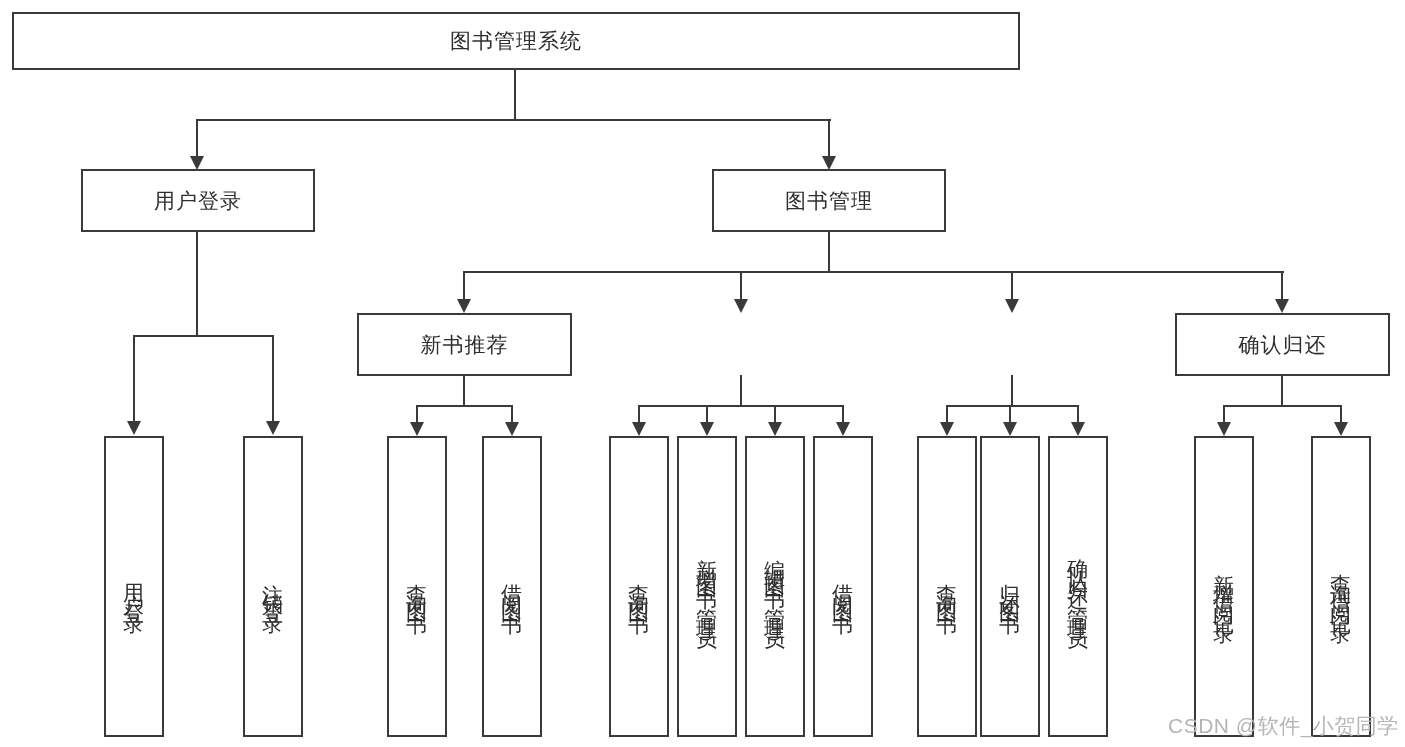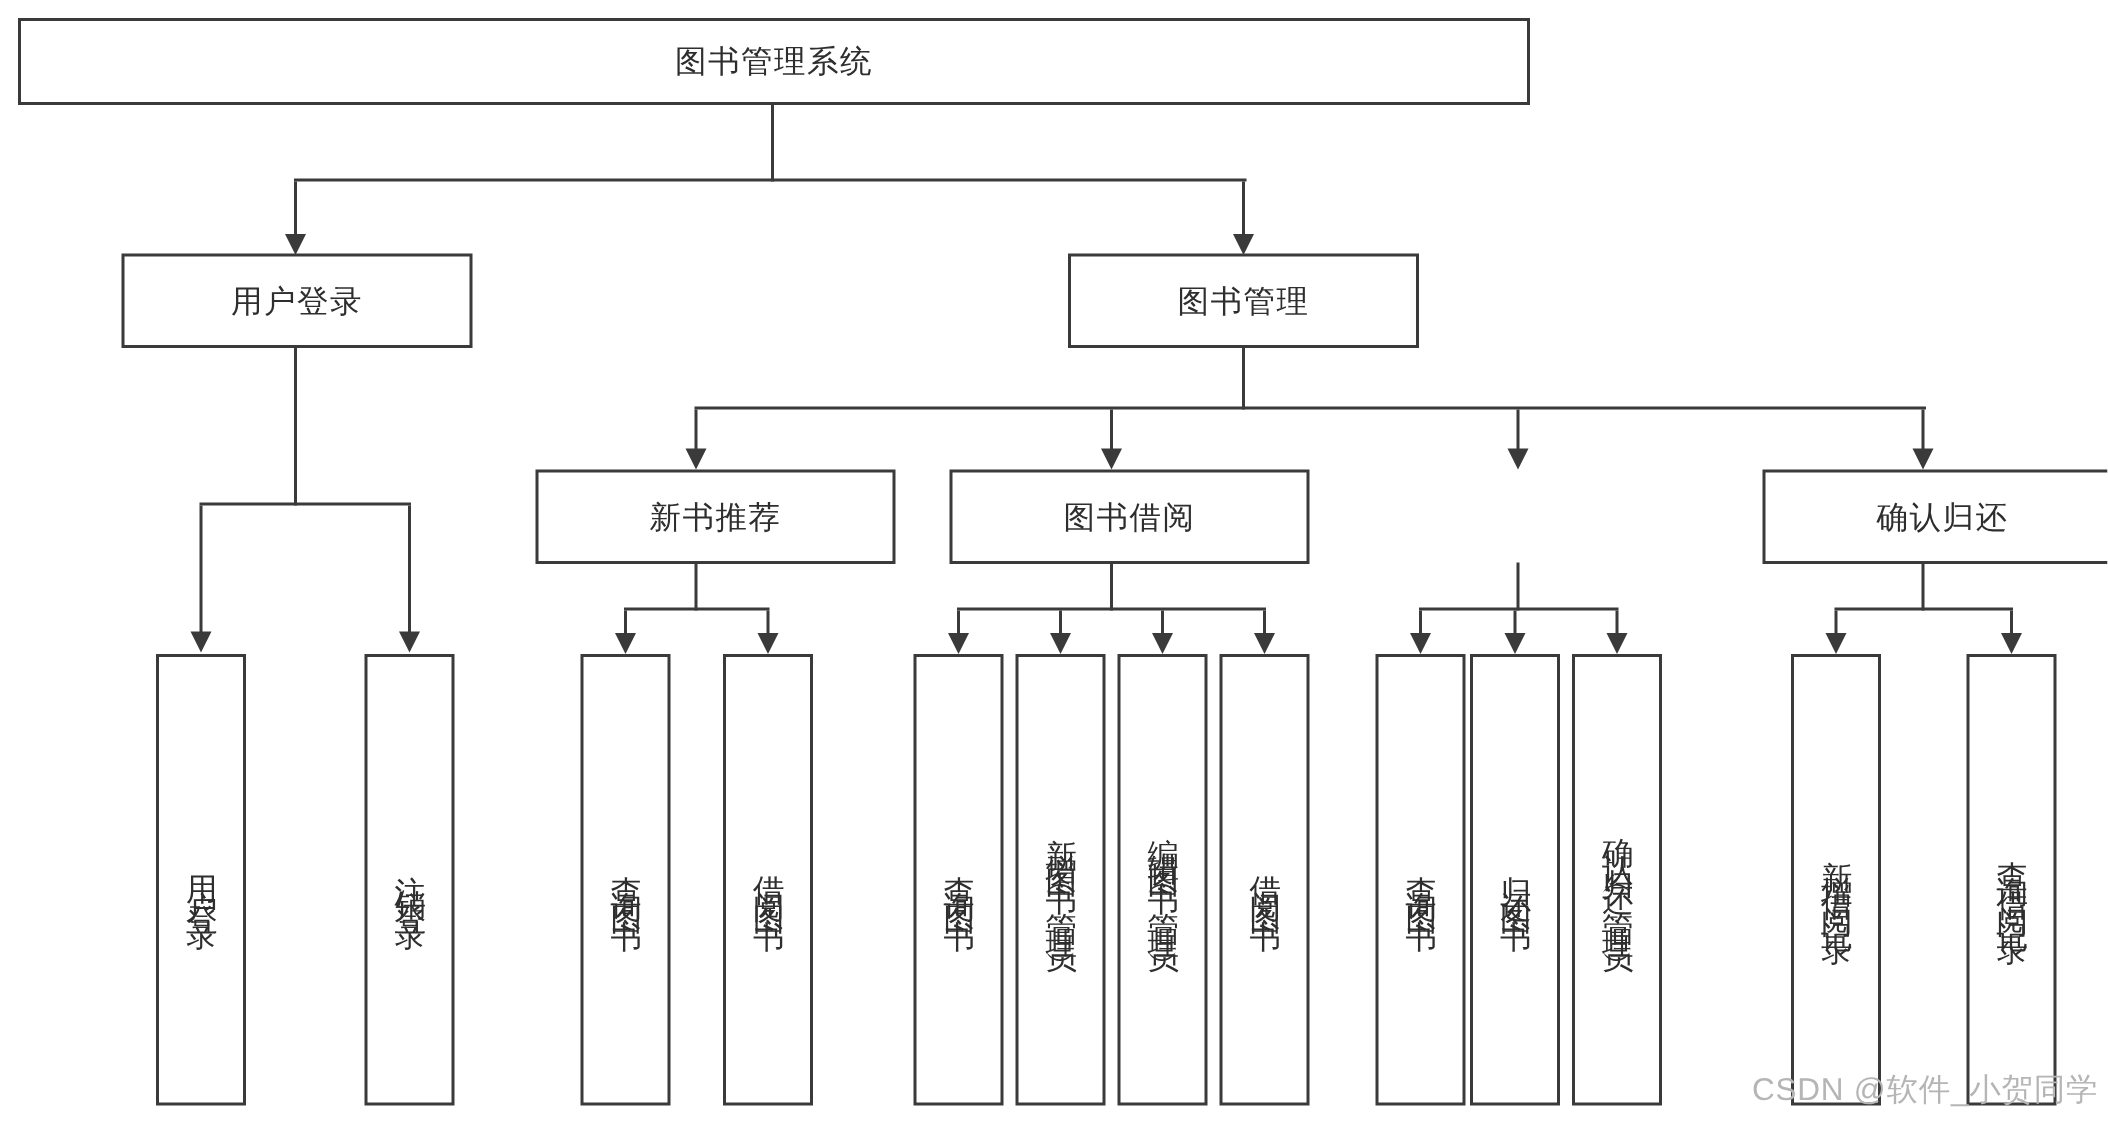--- a/index.html
+++ b/index.html
@@ -7,21 +7,21 @@
     position:relative;width:1405px;height:747px;background:#ffffff;overflow:hidden;
     font-family:"Liberation Sans","DejaVu Sans",sans-serif;color:#2e2e2e;
   }
   .box{
     position:absolute;box-sizing:border-box;border:2px solid #3a3a3a;background:#ffffff;
     display:flex;align-items:center;justify-content:center;
     font-size:21px;letter-spacing:1px;color:#2e2e2e;
   }
   .root{left:12px;top:12px;width:1008px;height:58px;}
   .l2{top:169px;width:234px;height:63px;}
-  .l3{top:313px;width:240px;height:63px;}
+  .l3{top:313px;width:215px;height:63px;}
   .leaf{top:436px;width:60px;height:301px;}
   .vtext{
     writing-mode:vertical-rl;text-orientation:mixed;
     letter-spacing:10px;line-height:1;white-space:nowrap;
   }
   .v{position:absolute;width:2px;background:#3a3a3a;}
   .h{position:absolute;height:2px;background:#3a3a3a;}
   .tri{
     position:absolute;width:0;height:0;
     border-left:7px solid transparent;border-right:7px solid transparent;
@@ -36,21 +36,20 @@
 <body>
 
 <div class="stage">
 
   <div class="box root">图书管理系统</div>
 
   <div class="box l2" style="left:81px;">用户登录</div>
   <div class="box l2" style="left:712px;">图书管理</div>
 
   <div class="box l3" style="left:357px;">新书推荐</div>
-  <div class="box l3" style="left:633px;">图书借阅</div>
   <div class="box l3" style="left:1175px;">确认归还</div>
 
   <div class="box leaf" style="left:104px;">
       <span class="vtext">用户登录</span>
     </div>
   <div class="box leaf" style="left:243px;">
       <span class="vtext">注销登录</span>
     </div>
 
   <div class="box leaf" style="left:387px;">

